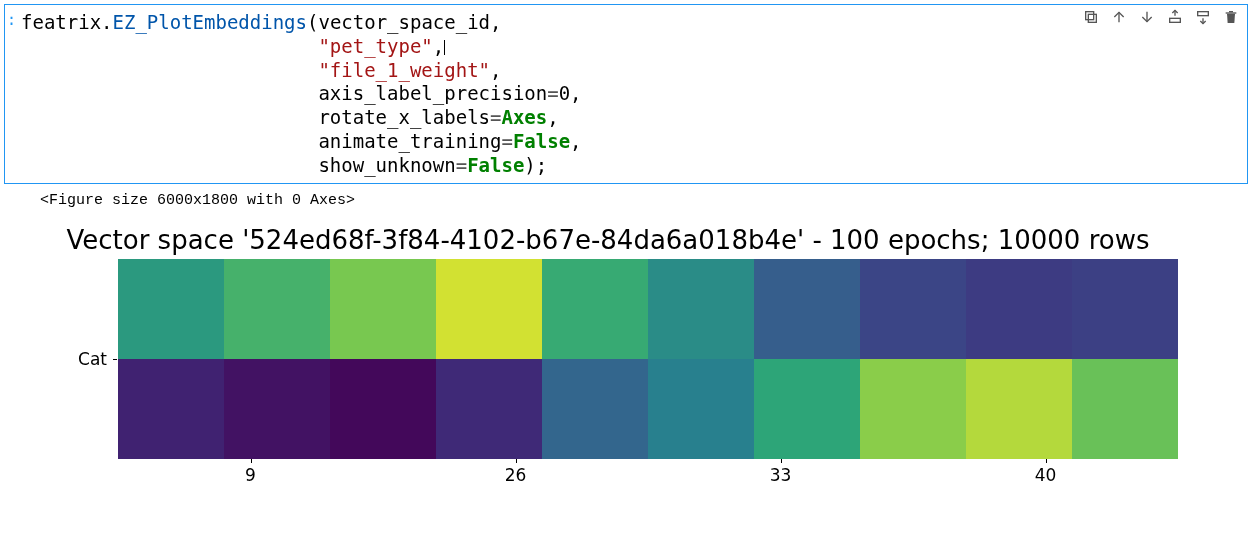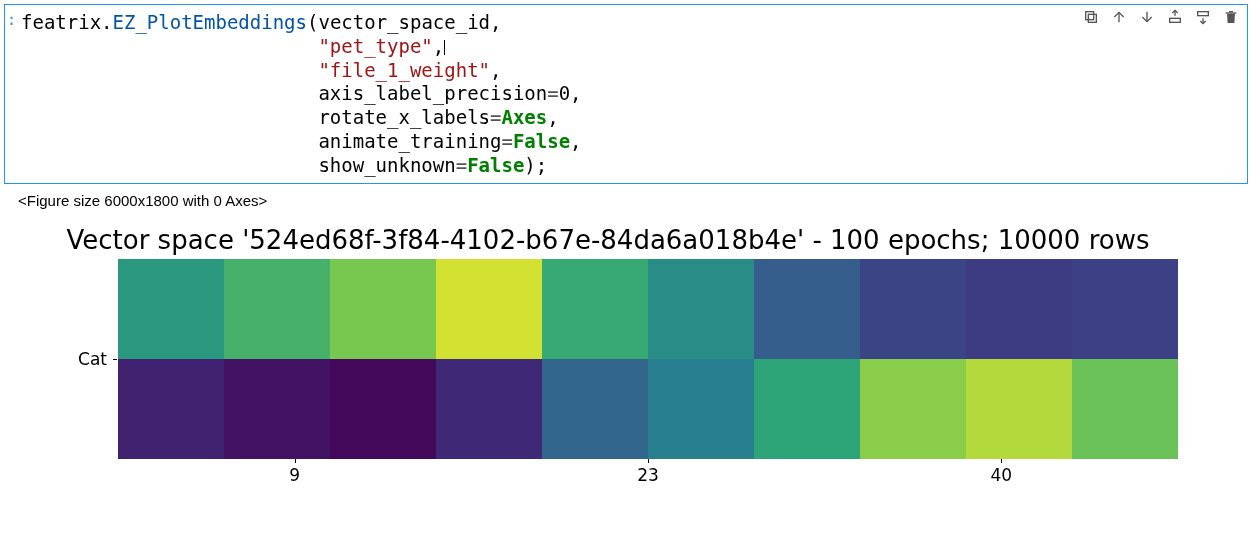--- a/index.html
+++ b/index.html
@@ -57,25 +57,26 @@
     color: #555;
     cursor: pointer;
   }
   .toolbar svg { width:16px; height:16px; display:block; }
 
   .output-area {
     margin: 8px 4px 0 4px;
     padding-left: 14px;
   }
   .figure-text {
-    font-family: Liberation Sans, sans-serif;
+    font-family: Liberation Mono, monospace;
     font-size: 15px;
     color: #000;
     white-space: pre;
     margin-bottom: 2px;
+    margin-left: 22px;
   }
   .chart-title {
     font-family: "DejaVu Sans", sans-serif;
     font-size: 26px;
     color: #000;
     text-align: center;
     margin: 16px 0 4px 0;
     width: 1180px;
   }
 
@@ -224,17 +225,18 @@
         <div class="heatmap-cell" style="background: rgb(63, 41, 119);"></div>
         <div class="heatmap-cell" style="background: rgb(51, 102, 141);"></div>
         <div class="heatmap-cell" style="background: rgb(40, 128, 142);"></div>
         <div class="heatmap-cell" style="background: rgb(45, 165, 120);"></div>
         <div class="heatmap-cell" style="background: rgb(138, 205, 74);"></div>
         <div class="heatmap-cell" style="background: rgb(180, 217, 60);"></div>
         <div class="heatmap-cell" style="background: rgb(105, 193, 88);"></div>
       </div>
     <div class="x-axis">
         <div class="x-tick">9</div>
-        <div class="x-tick">23</div>
+        <div class="x-tick">26</div>
+        <div class="x-tick">33</div>
         <div class="x-tick">40</div>
       </div>
   </div>
 </div>
 
 </body></html>

